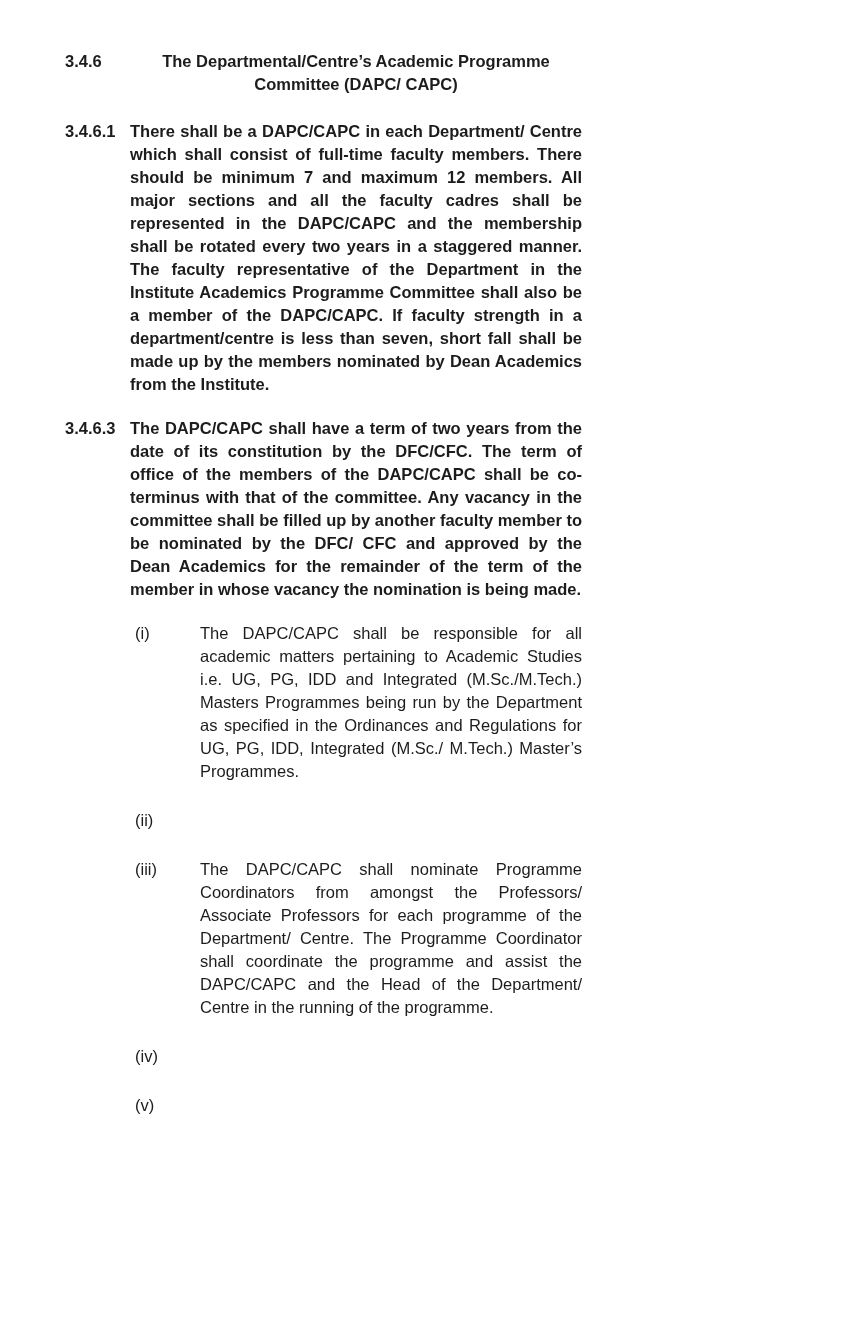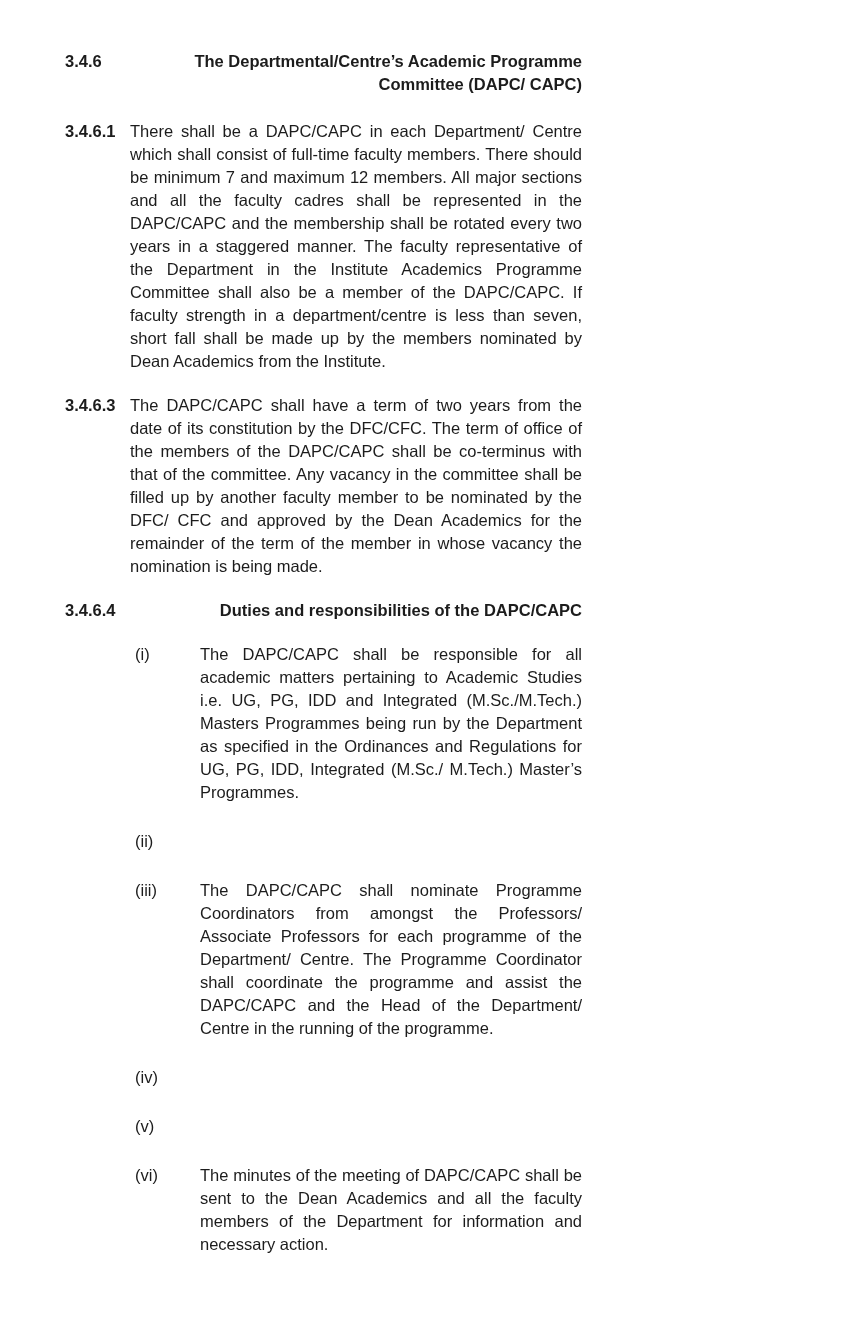--- a/index.html
+++ b/index.html
@@ -26,24 +26,25 @@
     margin-bottom: 21px;
   }
   .num {
     flex: 0 0 65px;
     font-weight: bold;
     white-space: nowrap;
   }
   .txt {
     flex: 1 1 auto;
     text-align: justify;
+    font-weight: bold;
   }
   .bold .txt {
     font-weight: bold;
-    text-align: right;
+    text-align: center;
   }
   .heading-sec {
     margin-bottom: 24px;
   }
   .duties {
     margin-left: 70px;
   }
   .duty {
     display: flex;
     align-items: flex-start;
@@ -72,24 +73,20 @@
     <span class="num">3.4.6.1</span>
     <div class="txt">There shall be a DAPC/CAPC in each Department/ Centre which shall consist of full-time faculty members. There should be minimum 7 and maximum 12 members. All major sections and all the faculty cadres shall be represented in the DAPC/CAPC and the membership shall be rotated every two years in a staggered manner.  The faculty representative of the Department in the Institute Academics Programme Committee shall also be a member of the DAPC/CAPC. If faculty strength in a department/centre is less than seven, short fall shall be made up by the members nominated by Dean Academics from the Institute.</div>
   </div>
 
 
   <div class="sec">
     <span class="num">3.4.6.3</span>
     <div class="txt">The DAPC/CAPC shall have a term of two years from the date of its constitution by the DFC/CFC. The term of office of the members of the DAPC/CAPC shall be co-terminus with that of the committee. Any vacancy in the committee shall be filled up by another faculty member to be nominated by the DFC/ CFC and approved by the Dean Academics for the remainder of the term of the member in whose vacancy the nomination is being made.</div>
   </div>
 
-  <div class="sec bold">
-    <span class="num">3.4.6.4</span>
-    <div class="txt">Duties and responsibilities of the DAPC/CAPC</div>
-  </div>
 
   <div class="duties">
 
     <div class="duty">
       <span class="marker">(i)</span>
       <div class="dtxt">The DAPC/CAPC shall be responsible for all academic matters pertaining to Academic Studies i.e. UG, PG, IDD and Integrated (M.Sc./M.Tech.) Masters Programmes being run by the Department as specified in the Ordinances and Regulations for UG, PG, IDD, Integrated  (M.Sc./ M.Tech.) Master’s Programmes.</div>
     </div>
 
     <div class="duty">
       <span class="marker">(ii)</span>
@@ -101,20 +98,16 @@
     </div>
 
     <div class="duty">
       <span class="marker">(iv)</span>
     </div>
 
     <div class="duty">
       <span class="marker">(v)</span>
     </div>
 
-    <div class="duty">
-      <span class="marker">(vi)</span>
-      <div class="dtxt">The minutes of the meeting of DAPC/CAPC shall be sent to the Dean Academics and all the faculty members of the Department for information and necessary action.</div>
-    </div>
 
   </div>
 
 </div>
 
 </body></html>

